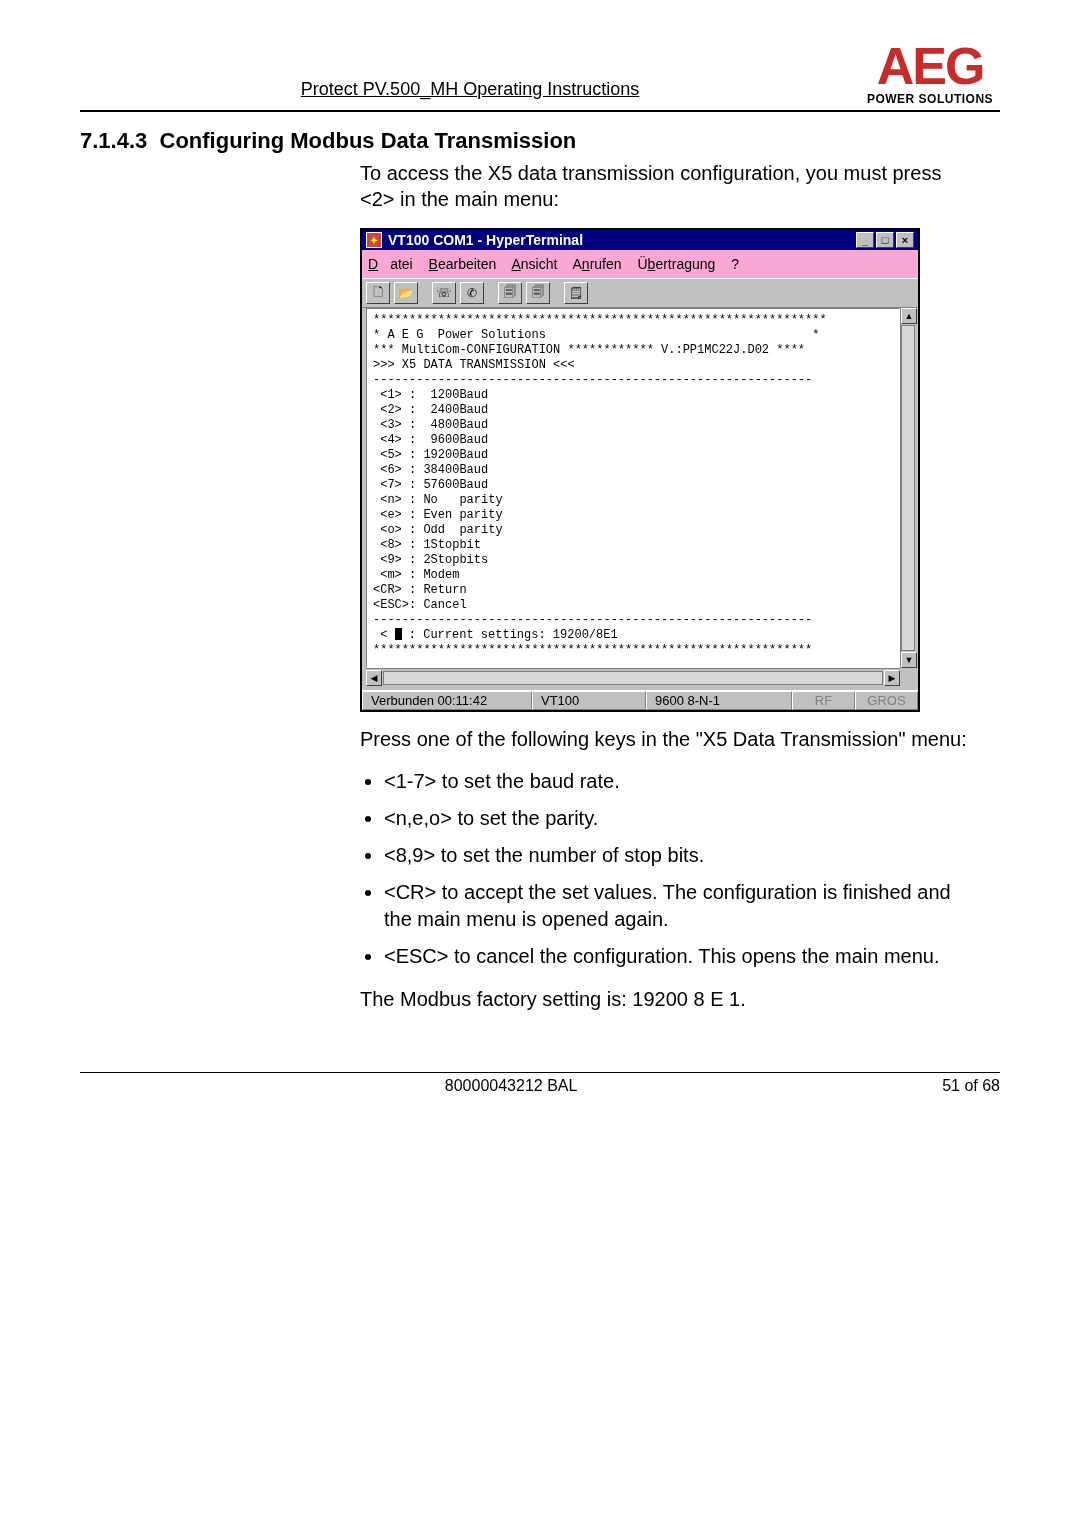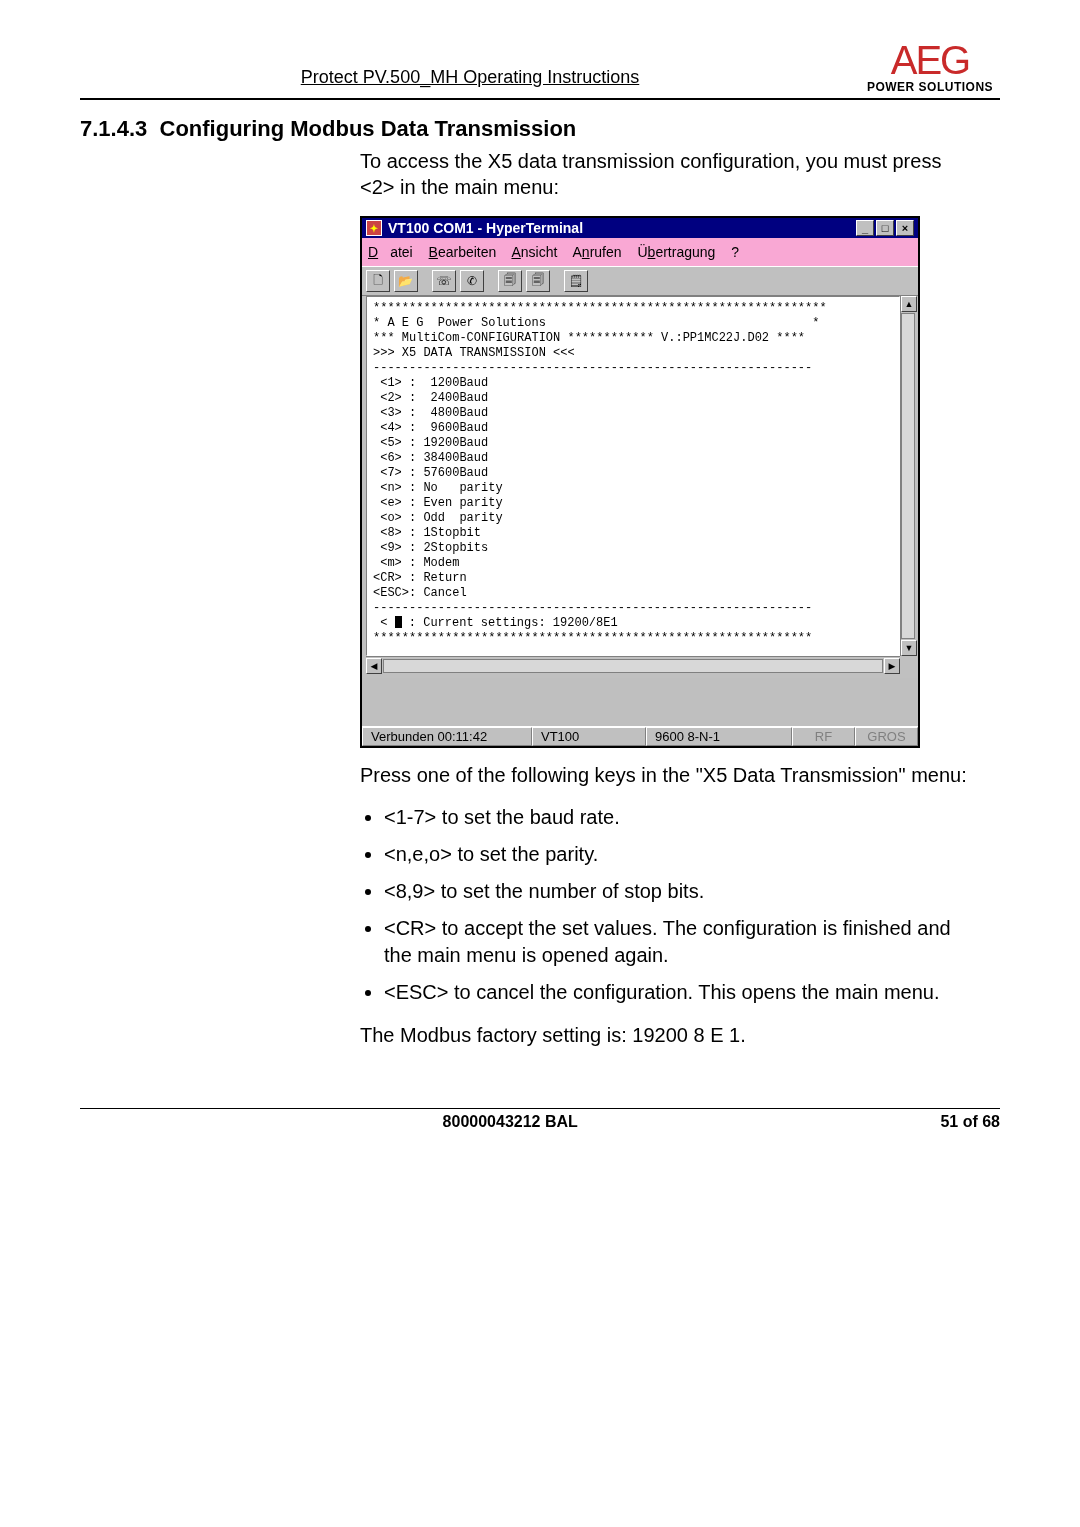--- a/index.html
+++ b/index.html
@@ -25,22 +25,22 @@
     text-align: center;
     font-size: 18px;
     text-decoration: underline;
     padding-bottom: 6px;
   }
   .logo {
     width: 140px;
     text-align: center;
   }
   .logo-top {
-    font-size: 40px;
-    font-weight: 400;
+    font-size: 52px;
+    font-weight: 700;
     letter-spacing: -2px;
     color: #c92a2a;
     line-height: 1;
   }
   .logo-sub {
     font-size: 12px;
     font-weight: 900;
     letter-spacing: 0.5px;
     color: #000;
   }
@@ -146,21 +146,20 @@
     border:1px solid #fff; border-right-color:#404040; border-bottom-color:#404040;
     font-size:9px;display:flex;align-items:center;justify-content:center;
   }
   .ht-hscroll .track{ flex:1; background:#d8d8d8; height:14px; margin:0 1px; border:1px solid #808080; }
   .ht-vscroll .track{ flex:1; background:#d8d8d8; width:14px; margin:1px 0; border:1px solid #808080; }
   .ht-status {
     background: #c0c0c0;
     border-top: 1px solid #fff;
     display: flex;
     font-size: 13px;
-    margin-top: 48px;
   }
   .ht-status-cell {
     border: 1px solid #808080;
     border-top-color:#fff; border-left-color:#fff;
     padding: 1px 8px;
     background:#c0c0c0;
   }
   .ht-status-cell.grow { flex:1; }
   .ht-status-cell.narrow { width:63px; text-align:center; color:#808080; }
   .cursor-block { background:#000; color:#000; display:inline-block; width:7px; height:12px; vertical-align:-2px; }
@@ -170,21 +169,20 @@
     margin: 6px 0 22px 0;
   }
 
   .footer {
     border-top: 1px solid #000;
     display:flex;
     justify-content: space-between;
     font-size: 16px;
     padding-top: 4px;
     margin-top: 60px;
-    font-weight: bold;
   }
 </style>
 </head>
 <body>
 
 <div class="page">
 
   <div class="header-row">
     <div class="header-text">Protect PV.500_MH Operating Instructions</div>
     <div class="logo">

